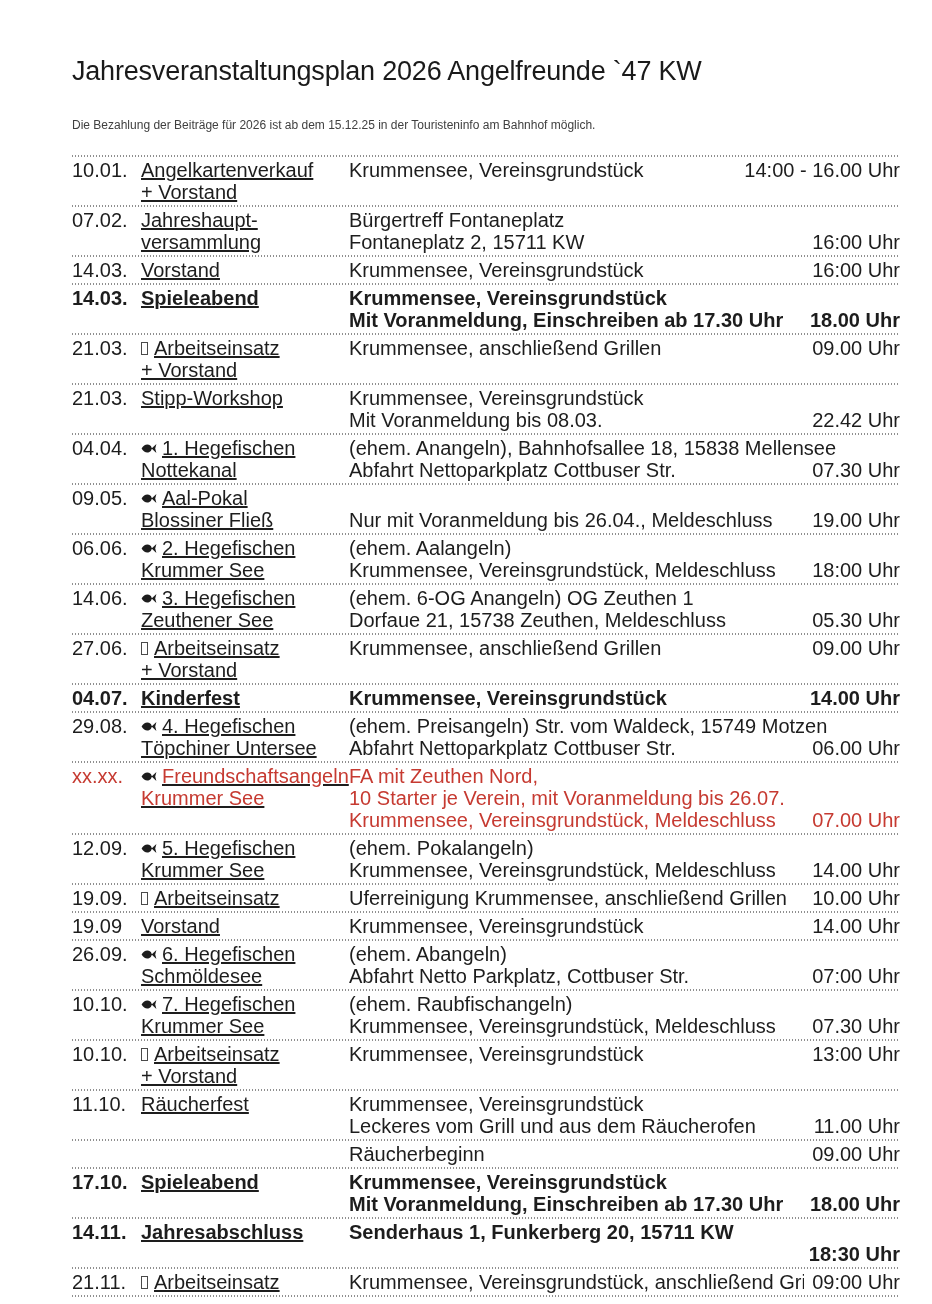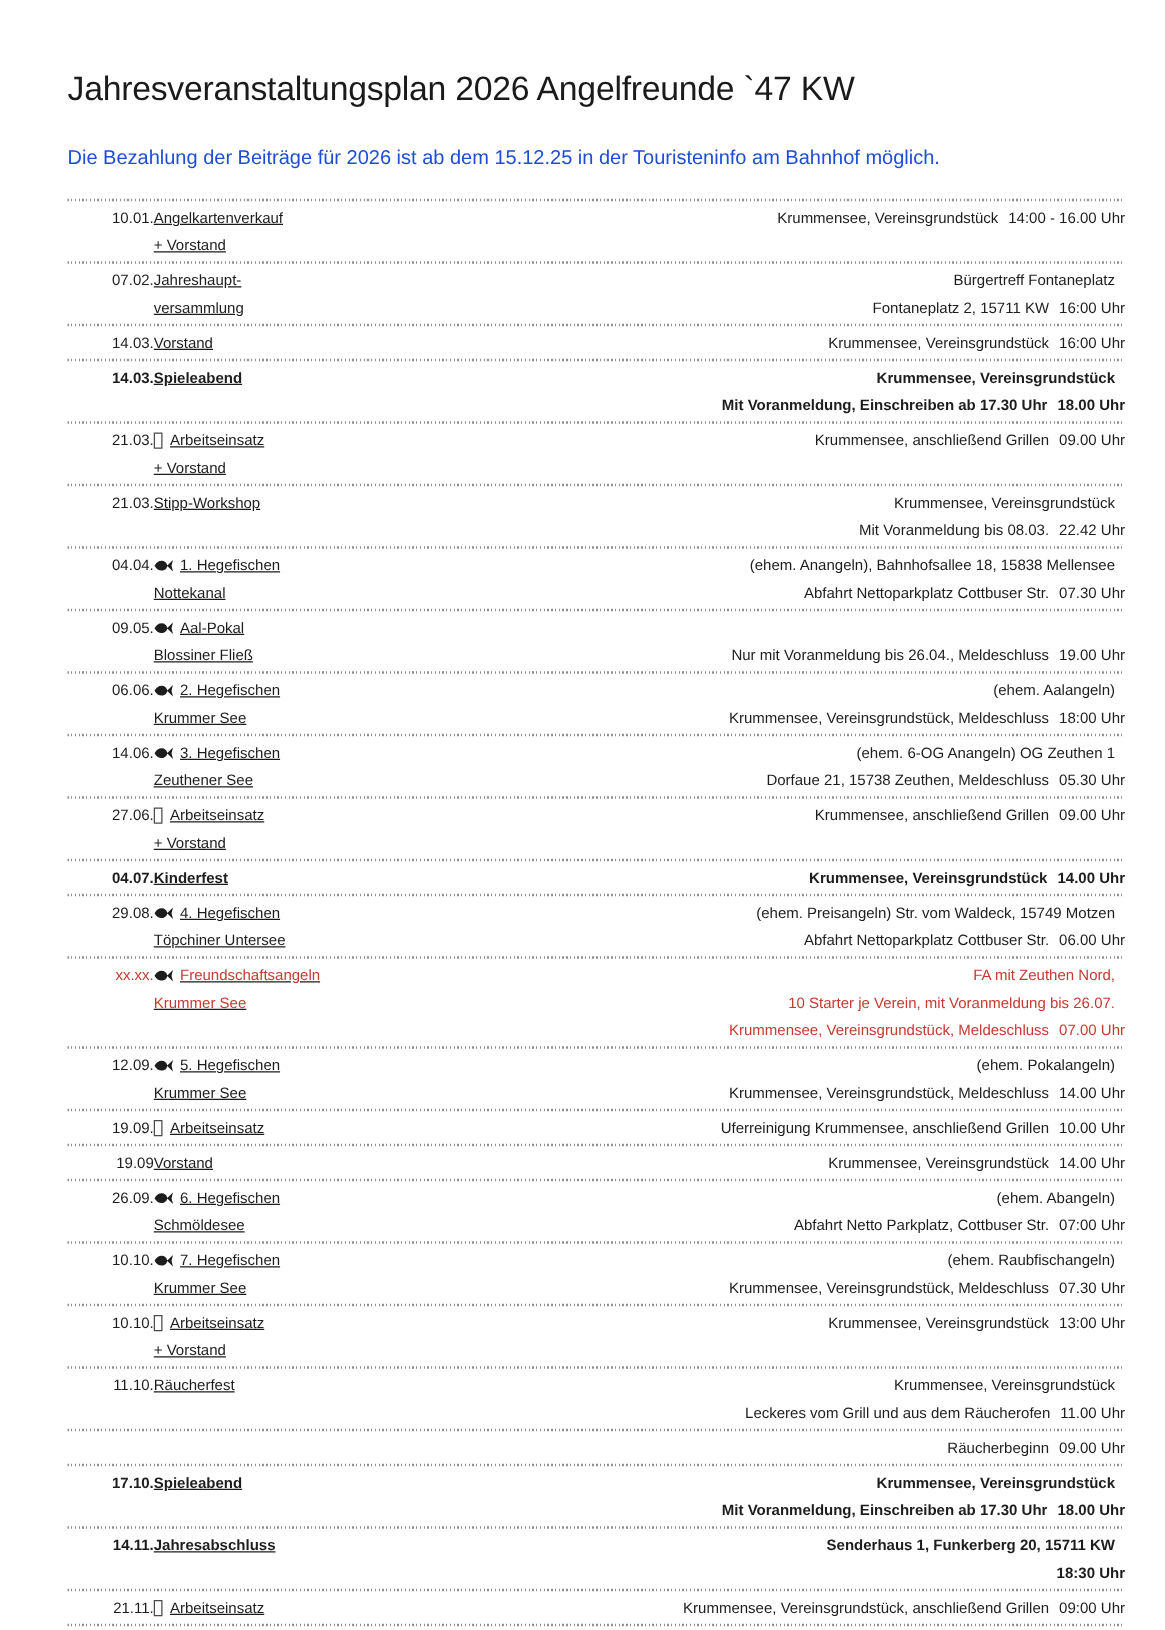--- a/index.html
+++ b/index.html
@@ -4,55 +4,54 @@
 <style>
   :root{
     --text:#1d1d1d;
     --red:#c63a31;
     --sep:#8f8f8f;
     --bg:#ffffff;
   }
   html,body{margin:0;padding:0;background:var(--bg);}
   .page{
     width:932px;height:1304px;box-sizing:border-box;
-    padding:56px 32px 10px 54px;
+    padding:56px 32px 10px 72px;
     background:var(--bg);
     font-family:"Liberation Sans","DejaVu Sans",sans-serif;
     color:var(--text);
     overflow:hidden;
     position:relative;
   }
   h1.title{
     margin:0;
     font-size:27px;
     font-weight:400;
     letter-spacing:-0.2px;
     color:#1a1a1a;
   }
   p.subtitle{
     margin:31px 0 0 0;
-    font-size:16px;
+    font-size:12px;
     font-weight:400;
-    color:#1d4ed8;
+    color:#404040;
   }
   .table{margin-top:23px;}
   .sep{
     height:2px;
     background:repeating-linear-gradient(90deg,var(--sep) 0 1px,transparent 1px 3px);
   }
   .row{padding:2px 0;}
   .row.bold{font-weight:700;}
   .row.red .c-date,.row.red .c-event-text,.row.red .c-detail,.row.red .c-time{color:var(--red);}
   .line{
     display:flex;
     align-items:baseline;
-    font-size:12px;
+    font-size:20px;
     line-height:22px;
     white-space:nowrap;
-    text-align:right;
   }
   .c-date{flex:0 0 69px;}
   .c-event{flex:0 0 208px;display:flex;align-items:baseline;text-decoration:underline;}
   .c-detail{flex:1 1 auto;overflow:hidden;}
   .c-time{margin-left:auto;padding-left:8px;}
   .fish-icon{
     width:16px;height:11px;
     margin-right:5px;
     flex:0 0 auto;
     align-self:center;

